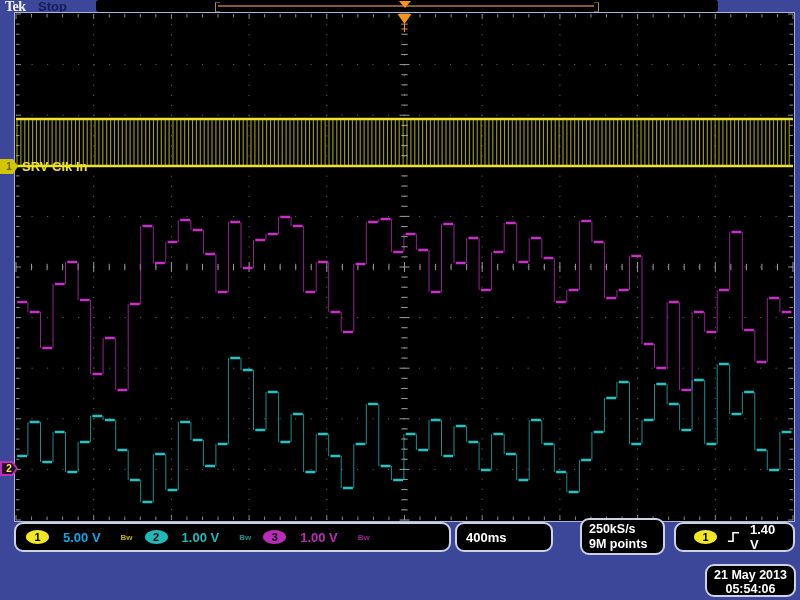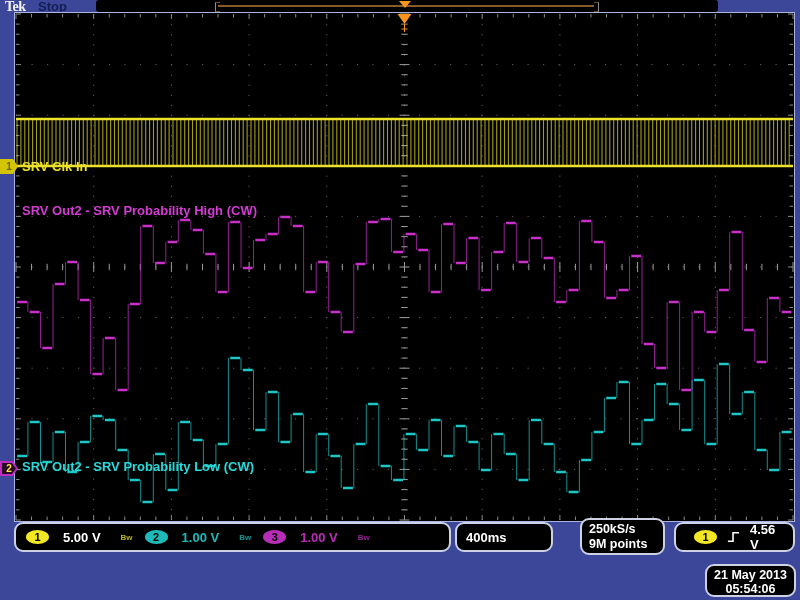--- a/index.html
+++ b/index.html
@@ -601,26 +601,24 @@
 
   <div class="chm chm1">
     <span>1</span>
   </div>
   <div class="chm chm2">
     <div class="inner"></div>
     <span>2</span>
   </div>
 
   <div class="trace-label lbl-clk">SRV Clk In</div>
-  <div class="trace-label lbl-high">SRV Out2 - SRV Probability High (CW)</div>
-  <div class="trace-label lbl-low">SRV Out2 - SRV Probability Low (CW)</div>
 
   <div class="rbox b1">
     <div class="badge" style="background:#f2e723;margin-left:2px">1</div>
-    <span class="chv" style="color:#ffffff;margin-left:14px">5.00 V</span>
+    <span class="chv" style="color:#0ea5e9;margin-left:14px">5.00 V</span>
     <span class="bw" style="color:#e6da25;margin-left:20px">Bw</span>
     <div class="badge" style="background:#1fb9b9;margin-left:12px">2</div>
     <span class="chv" style="color:#1fb9b9;margin-left:14px">1.00 V</span>
     <span class="bw" style="color:#1fb9b9;margin-left:20px">Bw</span>
     <div class="badge" style="background:#b72db7;margin-left:12px">3</div>
     <span class="chv" style="color:#b72db7;margin-left:14px">1.00 V</span>
     <span class="bw" style="color:#b72db7;margin-left:20px">Bw</span>
   </div>
 
   <div class="rbox b2">
@@ -630,21 +628,21 @@
   <div class="rbox b3">
     <div>250kS/s</div>
     <div>9M points</div>
   </div>
 
   <div class="rbox b4">
     <div class="badge" style="background:#f2e723">1</div>
     <svg class="slope-icon" viewBox="0 0 14 14">
       <path d="M1 11.5 H6.5 V2.5 H13" stroke="#ffffff" stroke-width="1.7" fill="none"></path>
     </svg>
-    <span>4.56 V</span>
+    <span>1.40 V</span>
   </div>
 
   <div class="rbox dt">
     <div>21 May 2013</div>
     <div>05:54:06</div>
   </div>
 
 </div>
 
 </body></html>

